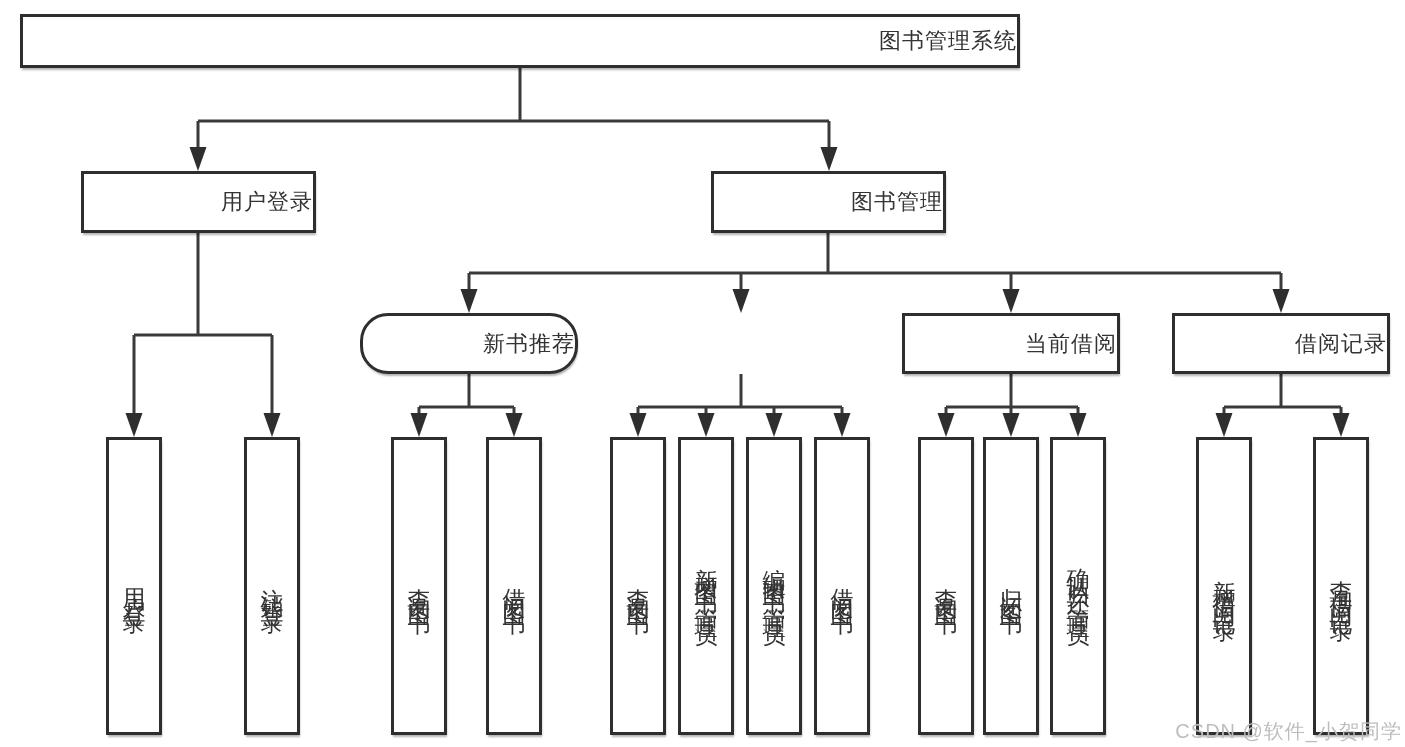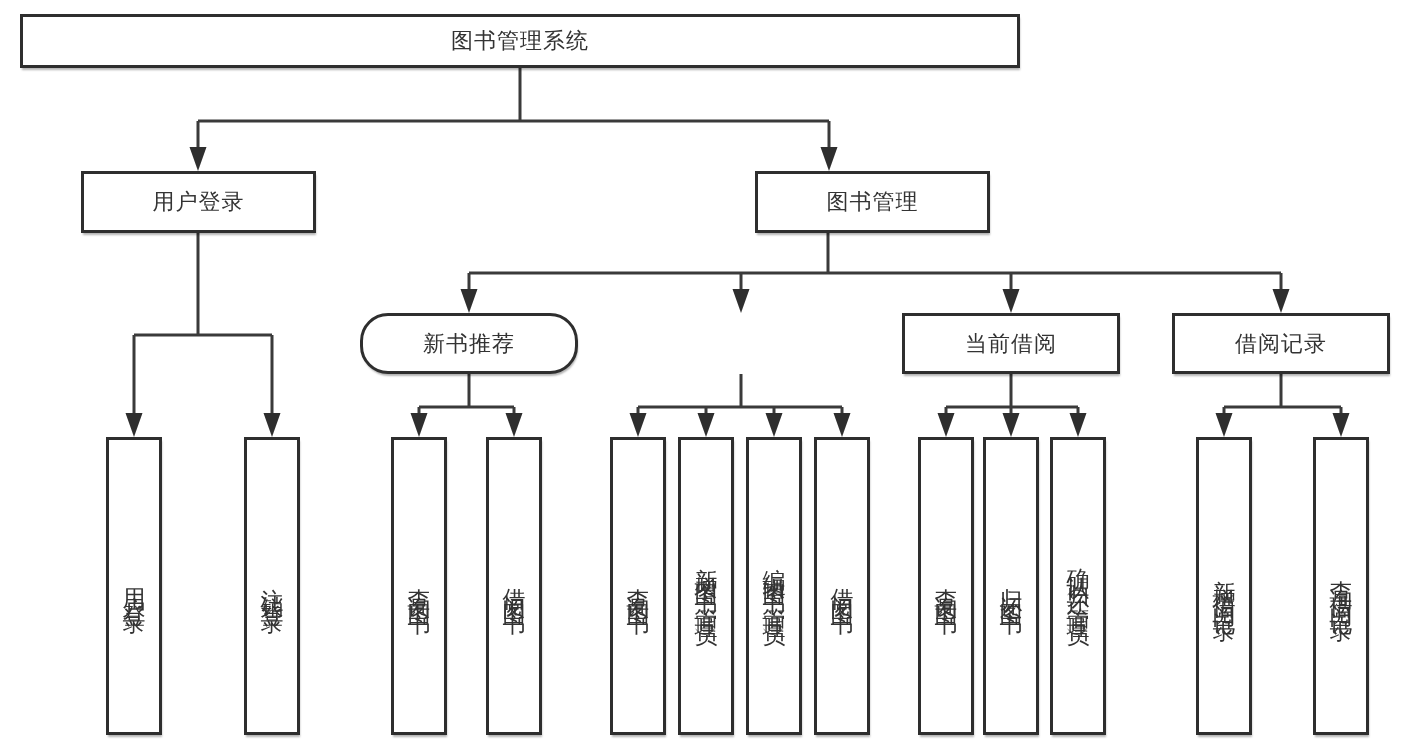--- a/index.html
+++ b/index.html
@@ -9,29 +9,29 @@
     background:#ffffff; overflow:hidden;
   }
   .connectors { position:absolute; left:0; top:0; width:1405px; height:747px; }
   .node {
     position:absolute; box-sizing:border-box;
     background:#ffffff; border:3px solid #2e2e2e;
     display:flex; align-items:center; justify-content:center;
     color:#333333;
     box-shadow:1px 3px 2px -1px rgba(0,0,0,0.30);
   }
-  .h-node { font-size:22px; letter-spacing:1px; }
+  .h-node { font-size:22px; letter-spacing:1px;justify-content:flex-end; }
   .v-node span {
     writing-mode:vertical-rl; text-orientation:mixed;
     font-size:23px; line-height:1; letter-spacing:8px;
     white-space:nowrap;
   }
   .root   { left:20px;  top:14px;  width:1000px; height:54px; }
   .l2a    { left:81px;  top:171px; width:235px;  height:62px; }
-  .l2b    { left:711px; top:171px; width:235px;  height:62px;margin-left:44px; }
+  .l2b    { left:711px; top:171px; width:235px;  height:62px; }
   .l3     { top:313px; width:218px; height:61px; }
   .l3a { left:360px;border-radius:28px; } .l3b { left:632px; } .l3c { left:902px;font-family:Liberation Mono, monospace; } .l3d { left:1172px; }
   .leaf   { top:437px; width:56px; height:298px; }
   .lf1  { left:106px; }  .lf2  { left:244px; }
   .lf3  { left:391px; }  .lf4  { left:486px; }
   .lf5  { left:610px; }  .lf6  { left:678px; }
   .lf7  { left:746px; }  .lf8  { left:814px; }
   .lf9  { left:918px; }  .lf10 { left:983px; } .lf11 { left:1050px; }
   .lf12 { left:1196px; } .lf13 { left:1313px; }
   .watermark {
@@ -139,13 +139,14 @@
     <span>确认归还（管理员）</span>
   </div>
 
   <div class="node v-node leaf lf12">
     <span>新增借阅记录</span>
   </div>
   <div class="node v-node leaf lf13">
     <span>查询借阅记录</span>
   </div>
 
+  <div class="watermark">CSDN @软件_小贺同学</div>
 </div>
 
 </body></html>

